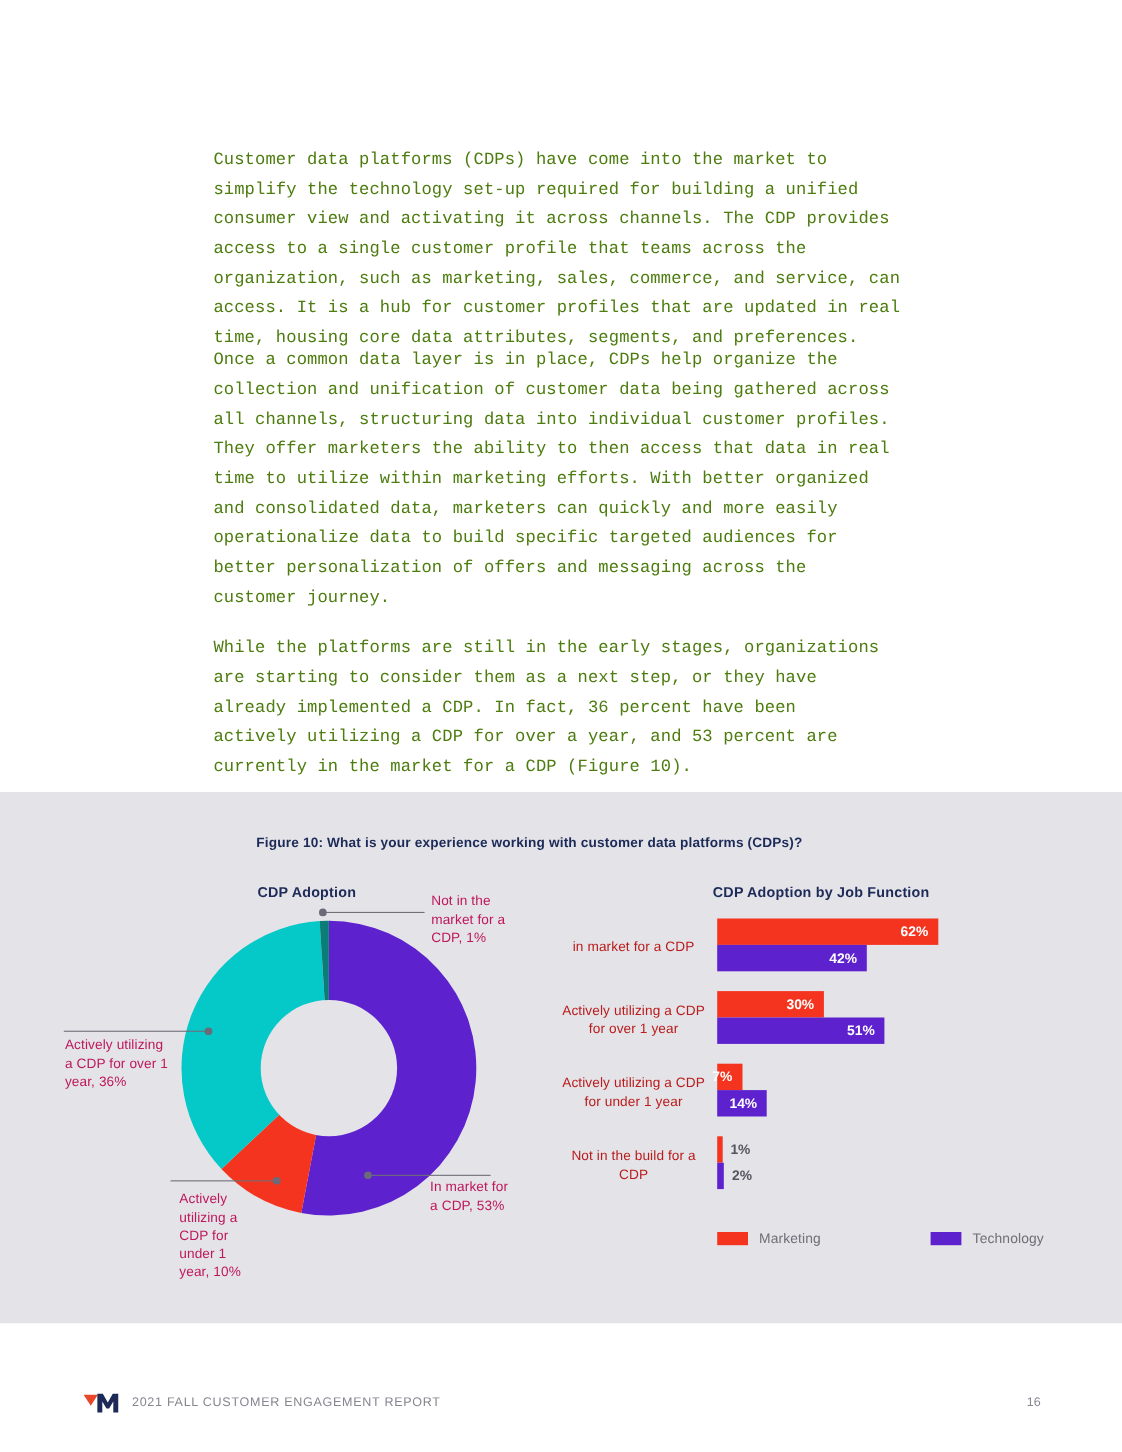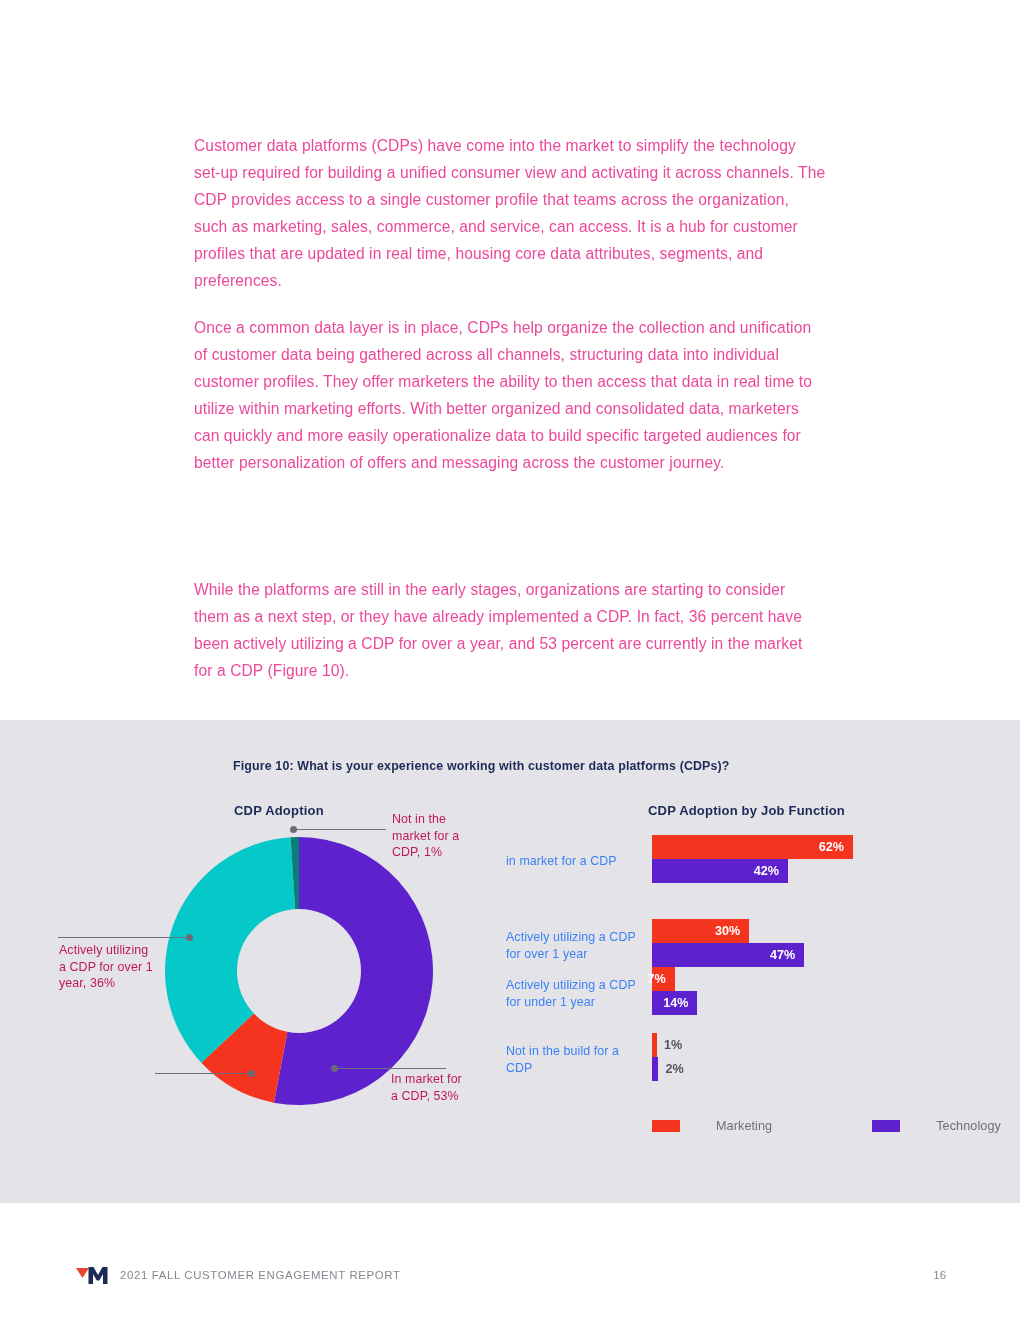--- a/index.html
+++ b/index.html
@@ -10,24 +10,25 @@
     font-family: "Liberation Sans", sans-serif;
     -webkit-font-smoothing: antialiased;
   }
   .page { position: relative; width: 1020px; height: 1320px; overflow: hidden; background:#fff; }
 
   
   .body-copy {
     position: absolute;
     left: 194px;
     width: 632px;
-    color: #ec4899;
+    color: #4d7c0f;
     font-size: 15.6px;
     line-height: 27px;
     letter-spacing: 0.1px;
+    font-family: Liberation Mono, monospace;
   }
   .para-1 { top: 132px; }
   .para-2 { top: 314px; width: 622px; }
   .para-3 { top: 576px; width: 610px; }
 
   .section-heading {
     position: absolute;
     left: 194px;
     top: 531px;
     color: #1c2a57;
@@ -95,24 +96,25 @@
   }
 
   
   .bar-chart { position: absolute; left: 506px; top: 835px; width: 470px; height: 250px; }
   .bar-group { position: absolute; left: 0; width: 470px; height: 52px; }
   .bar-cat-label {
     position: absolute;
     left: 0; top: 50%;
     transform: translateY(-50%);
     width: 140px;
-    color: #3b82f6;
+    color: #b91c1c;
     font-size: 12.4px;
     line-height: 16.5px;
     letter-spacing: 0.1px;
+    text-align: center;
   }
   .bar-track { position: absolute; left: 146px; top: 0; width: 324px; height: 52px; }
   .bar {
     position: absolute;
     left: 0;
     height: 24px;
     display: flex;
     align-items: center;
     justify-content: flex-end;
   }
@@ -127,21 +129,21 @@
   }
   .bar-value.outside {
     color: #55555f;
     position: absolute;
     left: 100%;
     padding-right: 0;
     padding-left: 7px;
   }
 
   .legend { position: absolute; left: 652px; top: 1119px; display: flex; align-items: center; }
-  .legend-item { display: flex; align-items: center; gap: 26px; }
+  .legend-item { display: flex; align-items: center; }
   .legend-item + .legend-item { margin-left: 100px; text-align: right; }
   .legend-swatch { width: 28px; height: 12px; display: block; }
   .legend-swatch.marketing { background: #f4341e; }
   .legend-swatch.technology { background: #5d21ce; }
   .legend-text { margin-left: 10px; color: #6f6f78; font-size: 12.6px; letter-spacing: 0.1px; }
 
   
   .footer { position: absolute; left: 0; top: 1264px; width: 1020px; height: 30px; }
   .footer-logo { position: absolute; left: 76px; top: 0px; width: 34px; height: 24px; }
   .footer-text {
@@ -189,44 +191,45 @@
   <div class="leader-dot" style="left:186px; top:934px;"></div>
 
   <div class="leader" style="left:155px; top:1073px; width:98px;"></div>
   <div class="leader-dot" style="left:248px; top:1070px;"></div>
 
   <div class="leader" style="left:336px; top:1068px; width:110px;"></div>
   <div class="leader-dot" style="left:331px; top:1065px;"></div>
 
   <div class="pie-label lbl-notinmarket">Not in the market for a CDP, 1%</div>
   <div class="pie-label lbl-over1yr">Actively utilizing a CDP for over 1 year, 36%</div>
+  <div class="pie-label lbl-under1yr">Actively utilizing a CDP for under 1 year, 10%</div>
   <div class="pie-label lbl-inmarket">In market for a CDP, 53%</div>
 
   <div class="bar-chart">
 
     <div class="bar-group" style="top:0px;">
       <div class="bar-cat-label">in market for a CDP</div>
       <div class="bar-track">
         <div class="bar marketing" style="width: 200.88px;">
           <span class="bar-value">62%</span>
         </div>
         <div class="bar technology" style="width: 136.08px;">
           <span class="bar-value">42%</span>
         </div>
       </div>
     </div>
 
-    <div class="bar-group" style="top:66px;margin-top:18px;">
+    <div class="bar-group" style="top:66px;">
       <div class="bar-cat-label">Actively utilizing a CDP for over 1 year</div>
       <div class="bar-track">
         <div class="bar marketing" style="width: 97.2px;">
           <span class="bar-value">30%</span>
         </div>
         <div class="bar technology" style="width: 152.28px;">
-          <span class="bar-value">47%</span>
+          <span class="bar-value">51%</span>
         </div>
       </div>
     </div>
 
     <div class="bar-group" style="top:132px;">
       <div class="bar-cat-label">Actively utilizing a CDP for under 1 year</div>
       <div class="bar-track">
         <div class="bar marketing" style="width: 22.68px;">
           <span class="bar-value">7%</span>
         </div>

